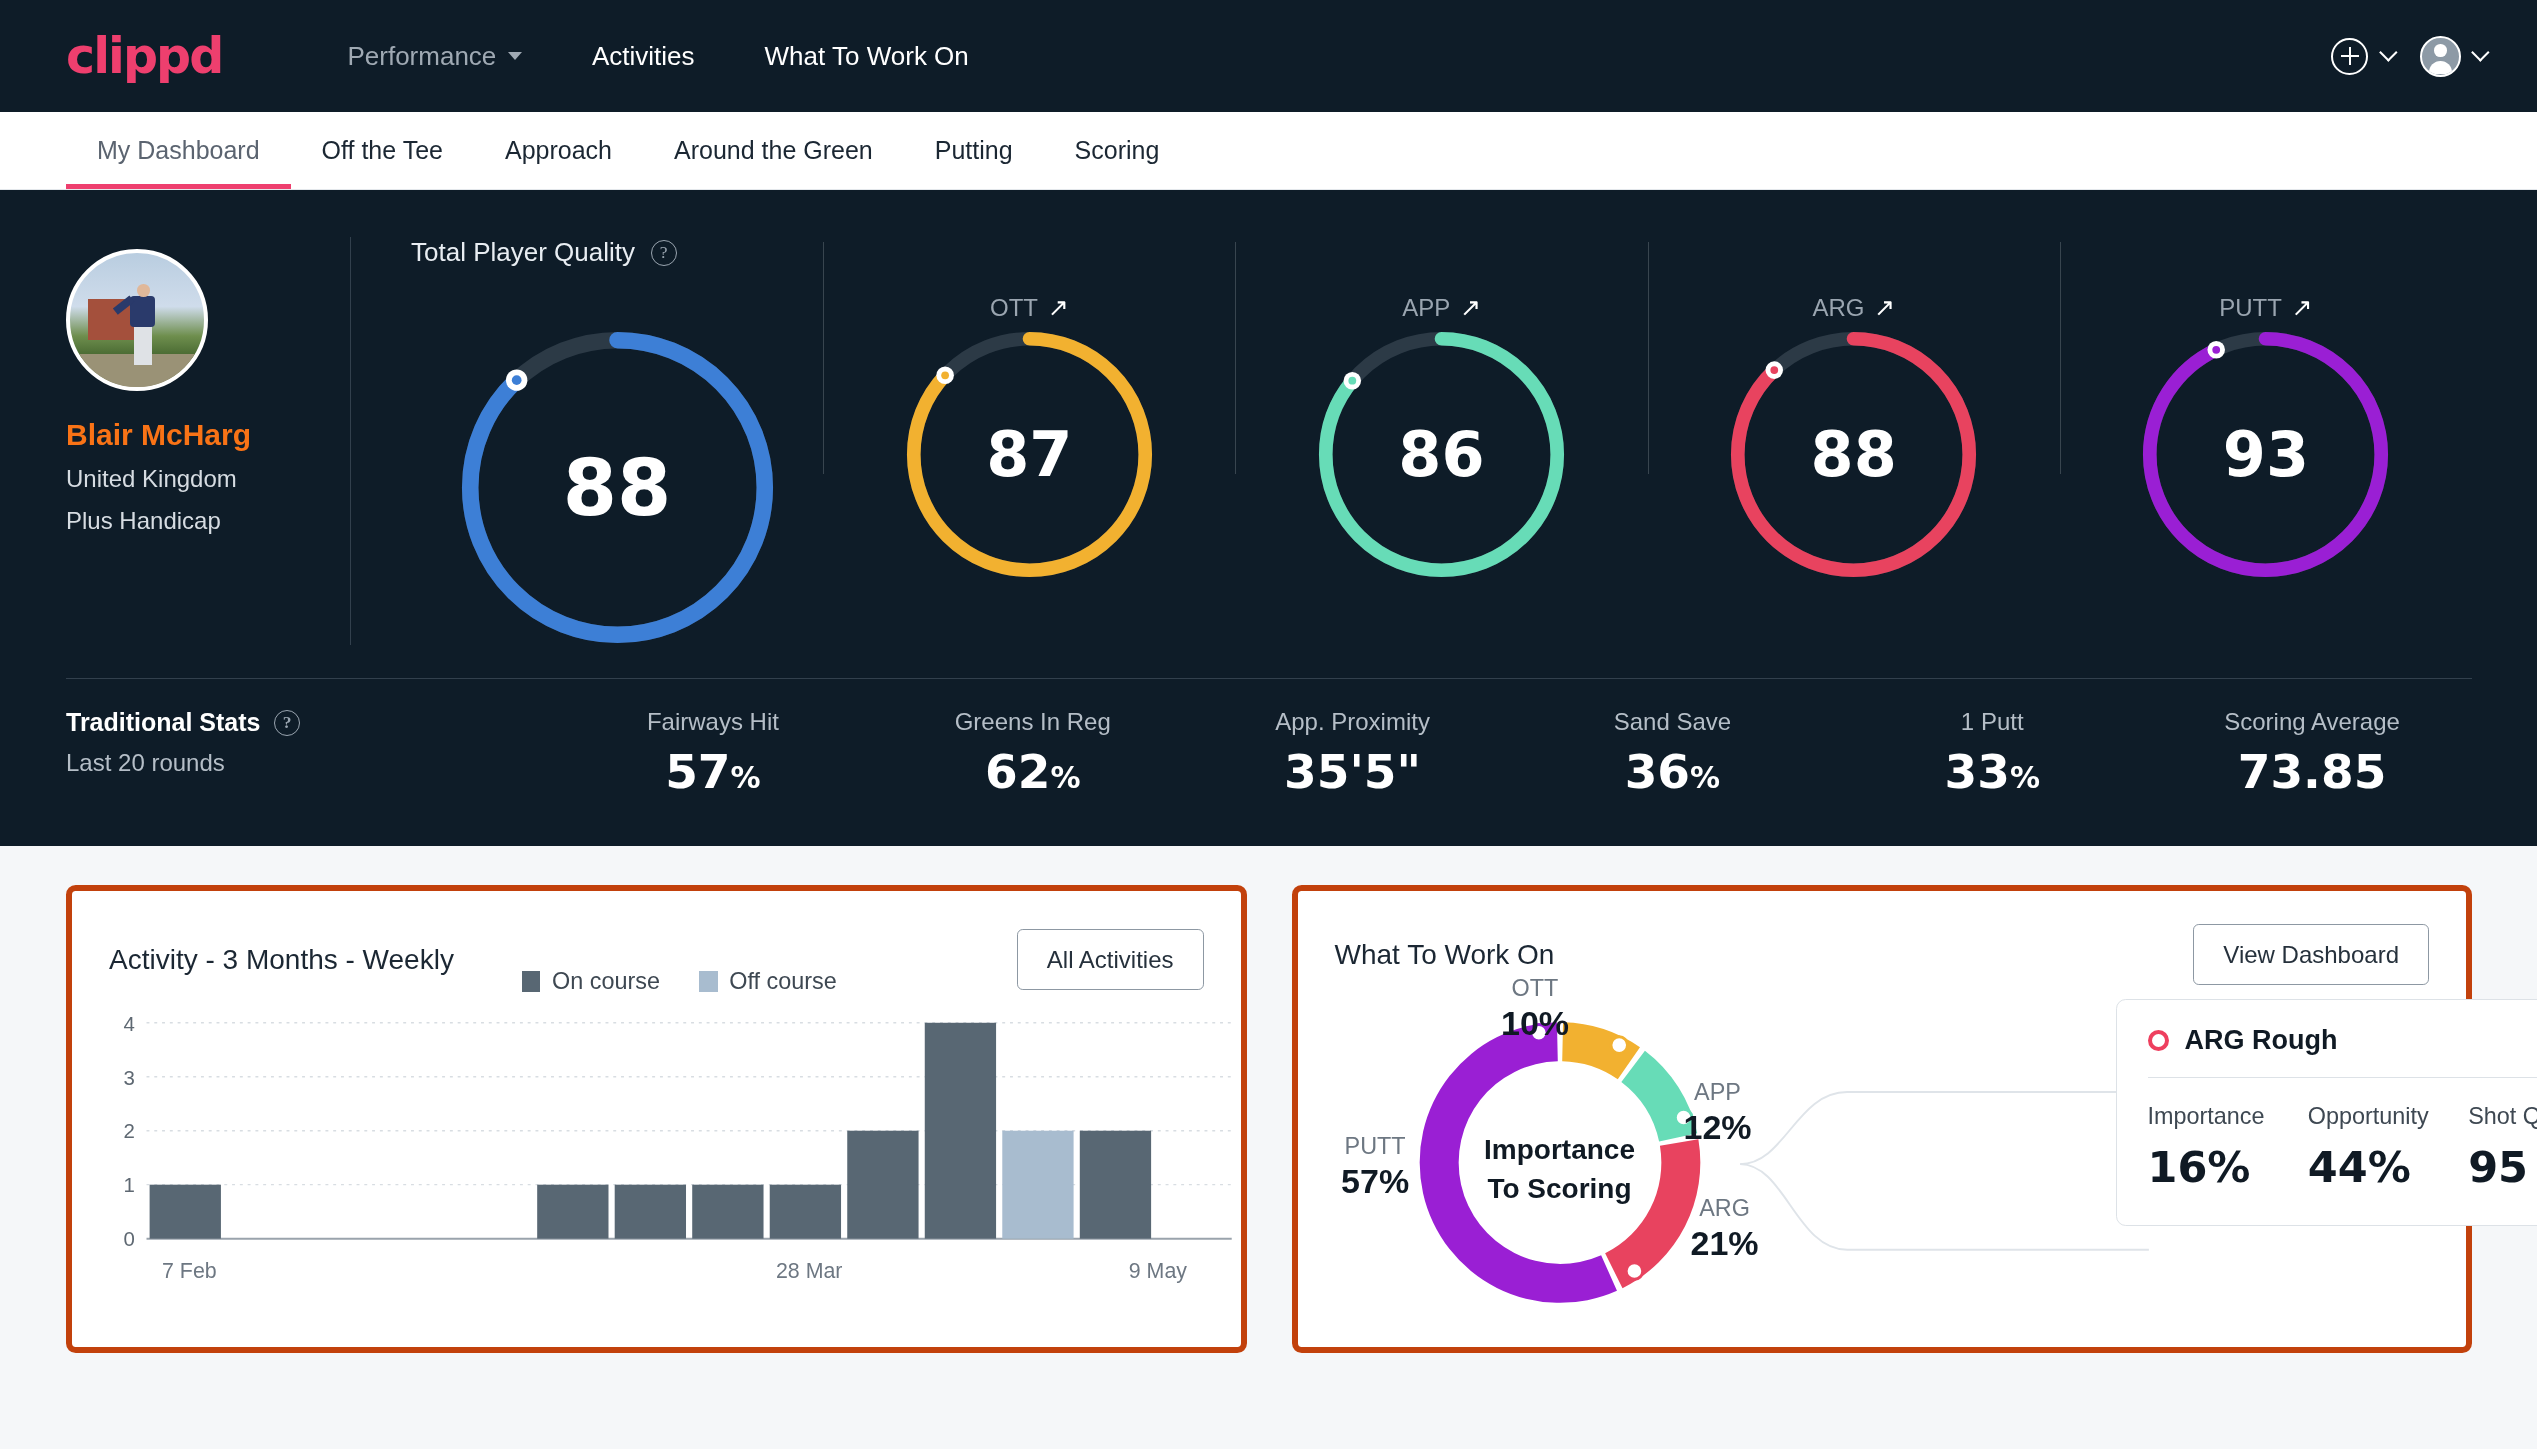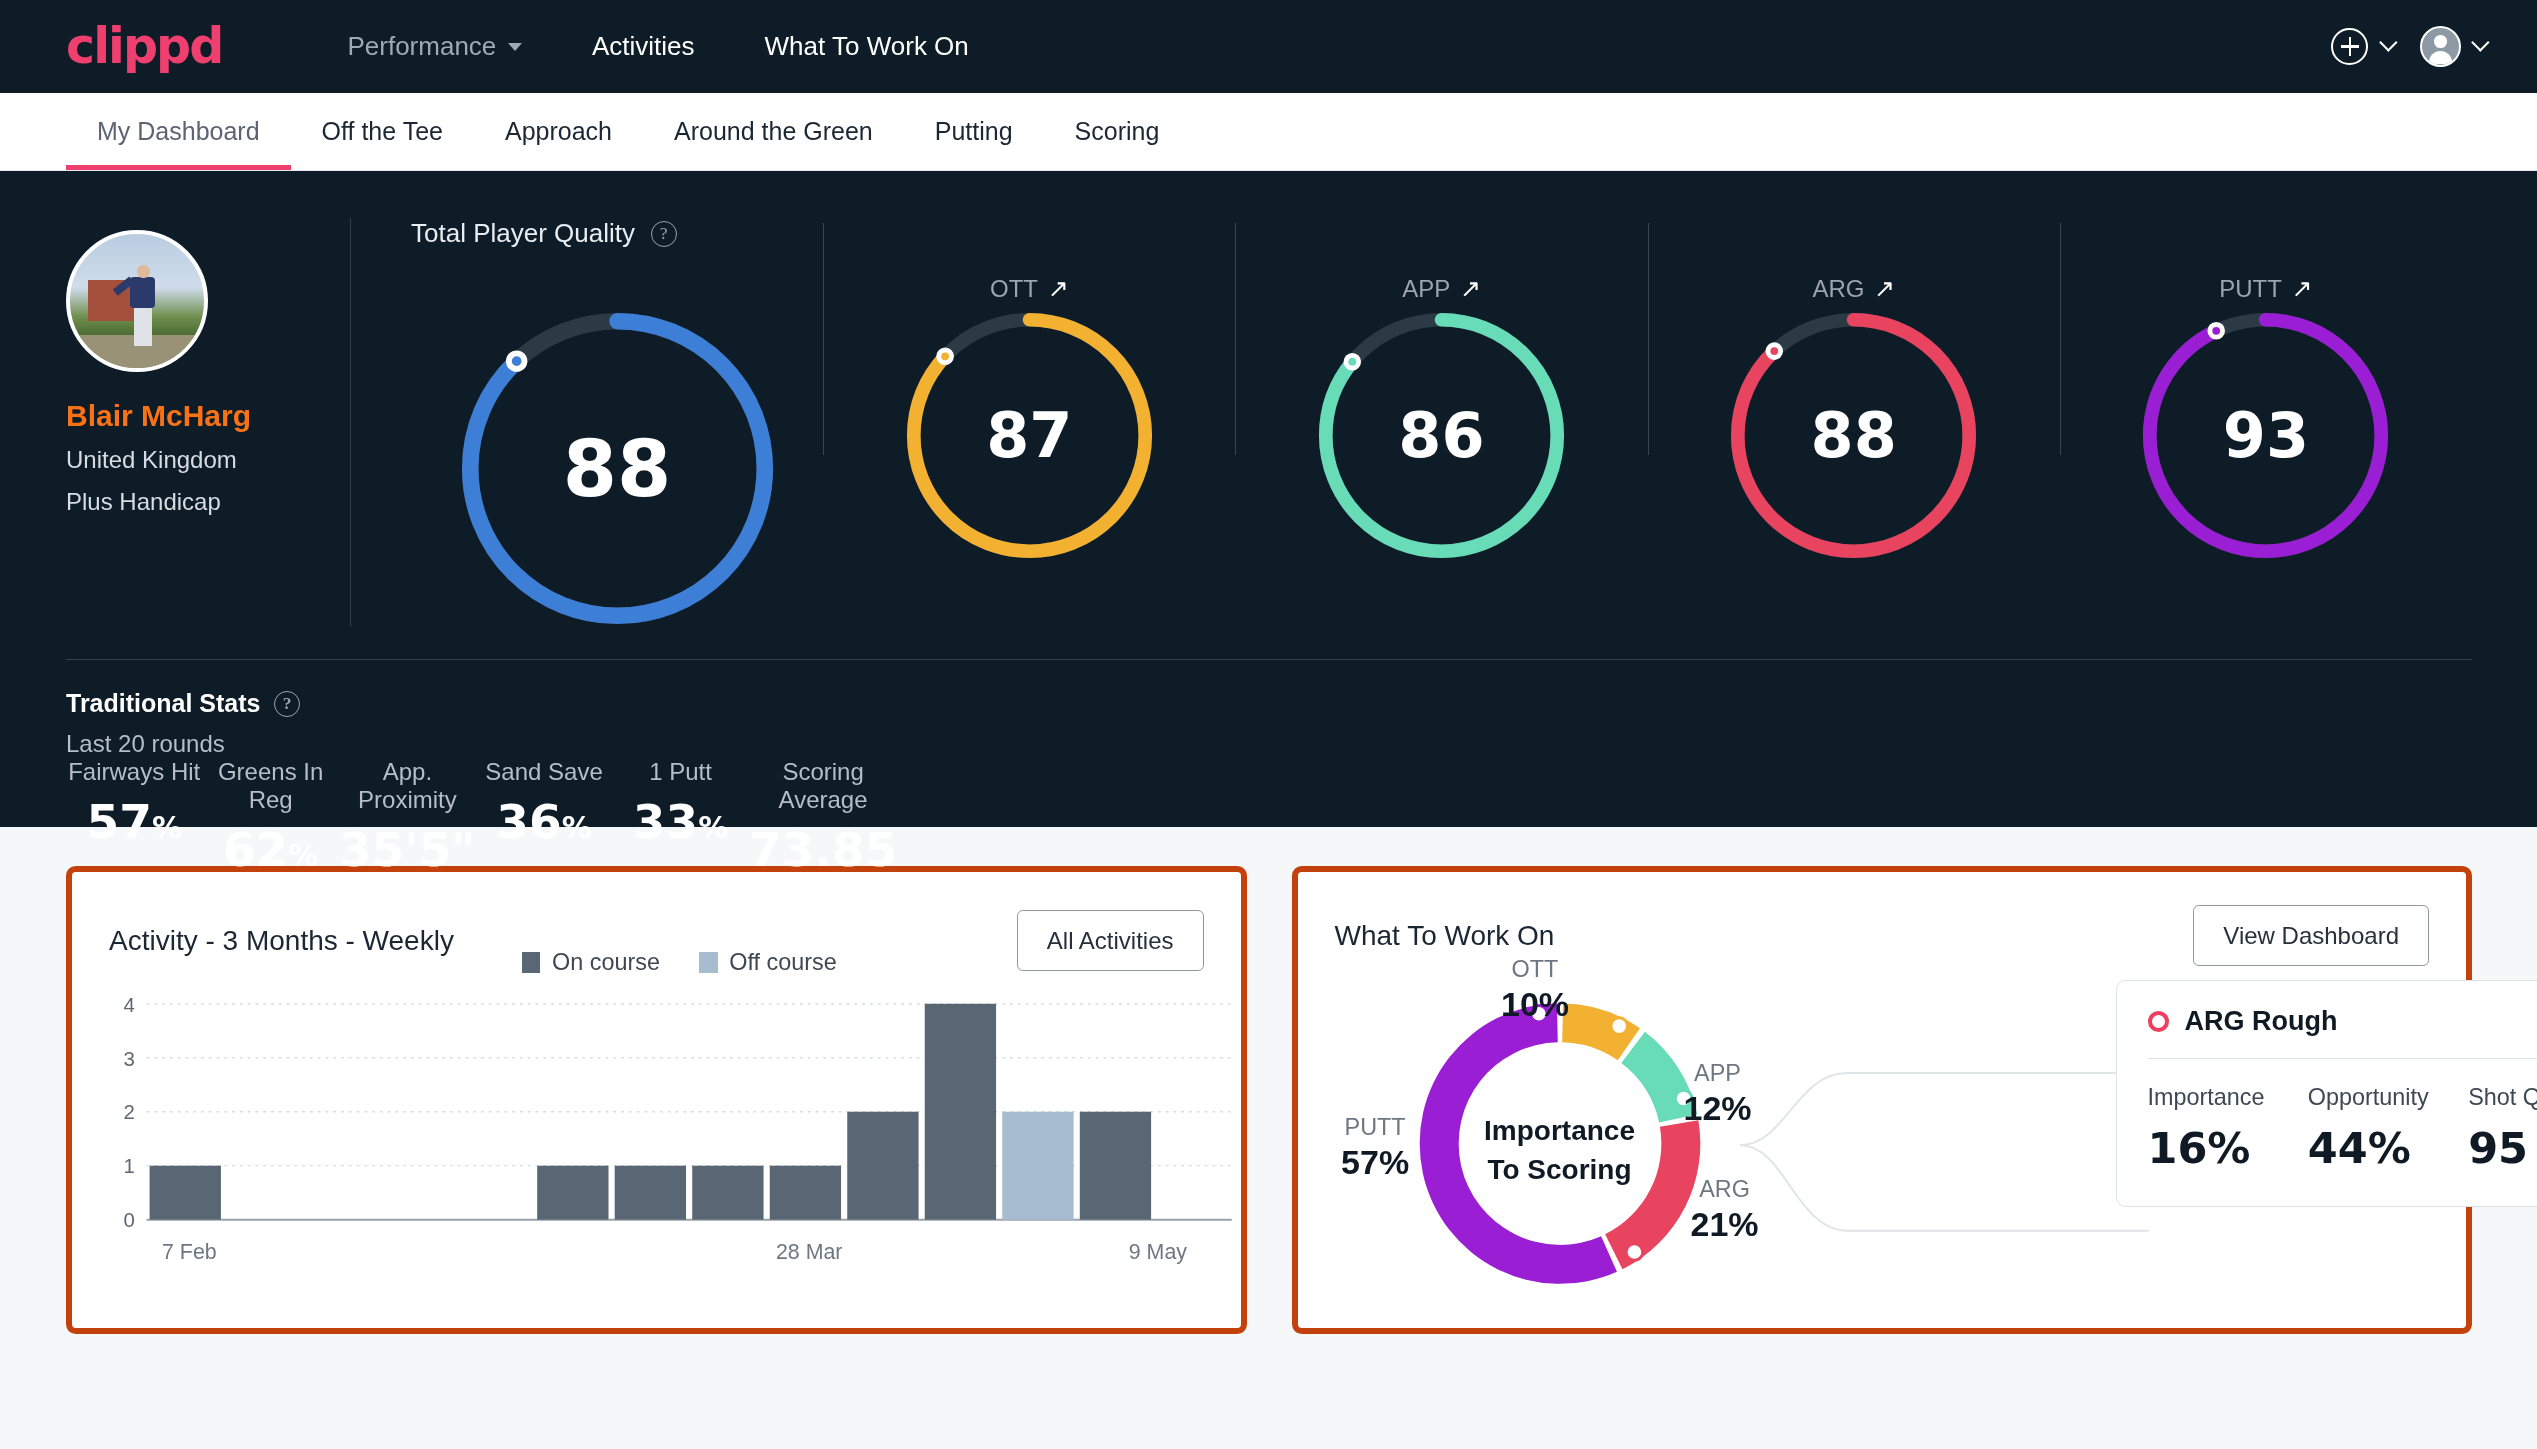--- a/index.html
+++ b/index.html
@@ -5,21 +5,21 @@
   * { box-sizing: border-box; margin: 0; padding: 0; }
   html, body {
     width: 2538px; height: 1450px;
     font-family: "Liberation Sans", sans-serif;
     background: #f5f7f9;
     overflow: hidden;
   }
 
   
   .topnav {
-    height: 93px;
+    height: 112px;
     background: #0e1c28;
     display: flex;
     align-items: center;
     padding: 0 51px 0 66px;
     position: relative;
   }
   .logo {
     font-size: 49px;
     font-weight: 700;
     color: #ee3f6e;
@@ -210,21 +210,20 @@
 
   
   .divider-h {
     height: 1px; background: #32404d;
     margin: 33px 0 0 0;
   }
   .trad {
     display: flex;
     align-items: flex-start;
     padding-top: 29px;
-    flex-direction: column;
   }
   .trad-head { width: 487px; flex-shrink: 0; }
   .trad-title {
     display: flex; align-items: center; gap: 13.6px;
     font-size: 25px; font-weight: 700; color: #ffffff;
   }
   .trad-sub { font-size: 24px; color: #b5bec7; margin-top: 11.7px; }
   .stat { flex: 1; text-align: center; }
   .stat-label { font-size: 24px; color: #b5bec7; }
   .stat-val {

